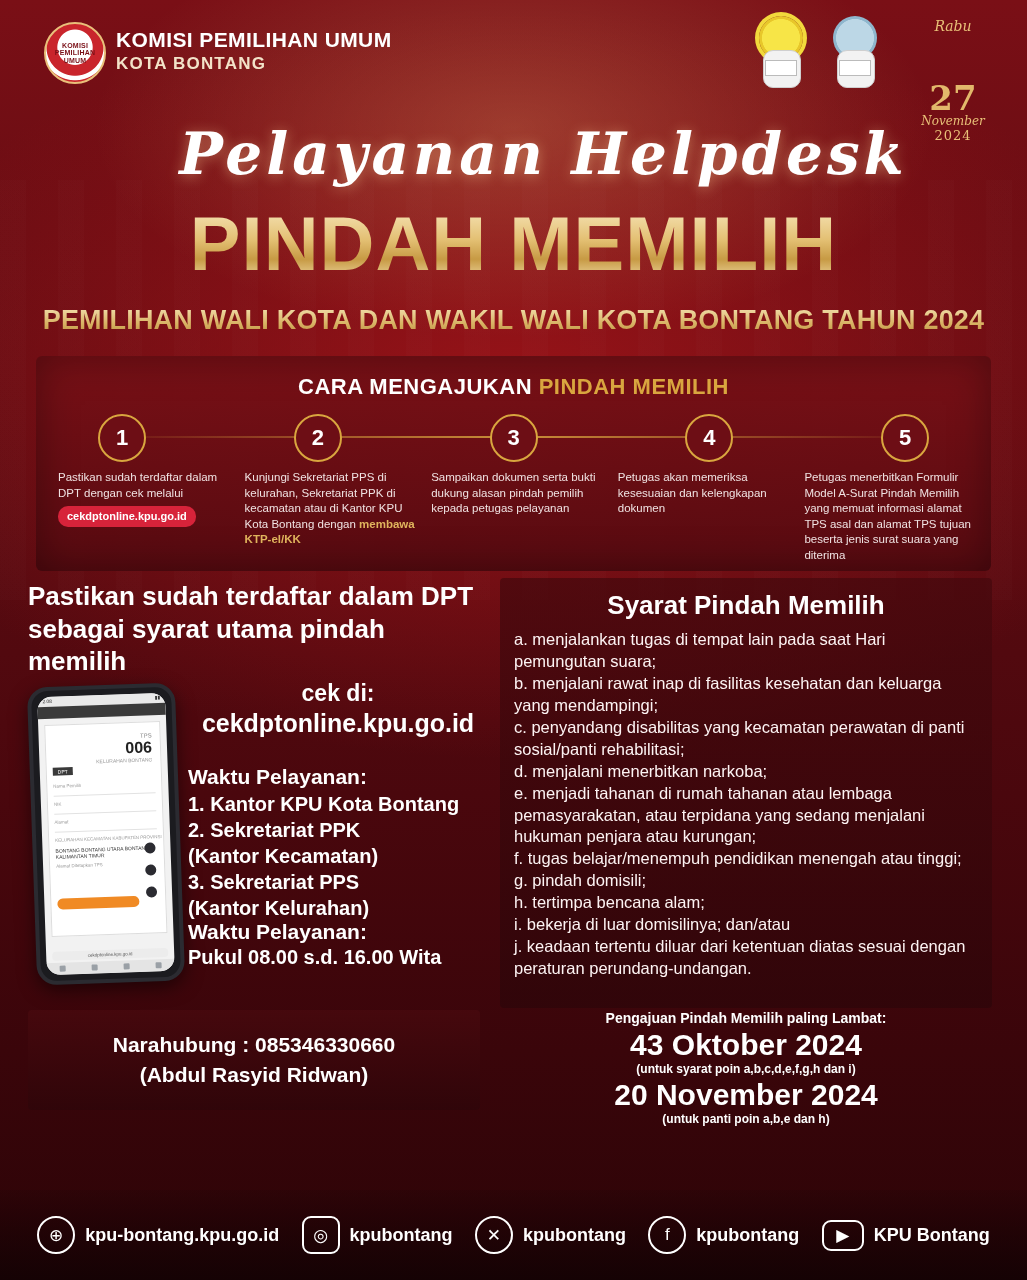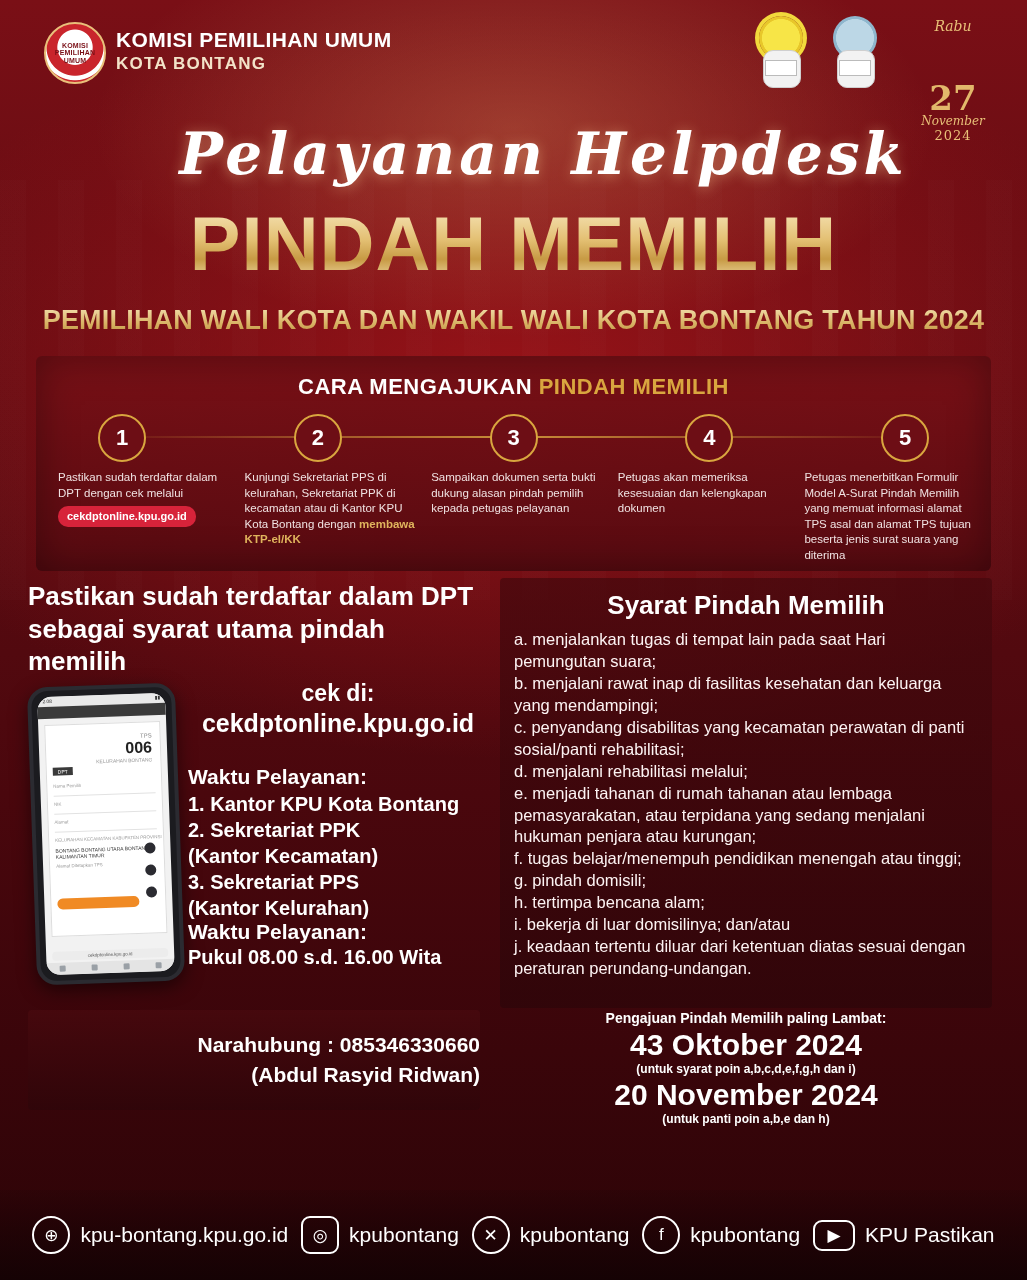--- a/index.html
+++ b/index.html
@@ -111,37 +111,37 @@
 
   
   .right-block{position:absolute;left:500px;top:578px;width:492px;height:430px;
     background:linear-gradient(180deg, rgba(70,8,13,.75), rgba(45,5,9,.75));border-radius:4px;padding:8px 14px;box-sizing:border-box;}
   .right-block h3{margin:4px 0 8px 0;text-align:center;font-size:26px;font-weight:bold;}
   .right-block p{margin:0;font-size:16.5px;line-height:1.33;color:#fdf3f3;}
 
   
   .contact-box{position:absolute;left:28px;top:1010px;width:452px;height:100px;
     background:linear-gradient(180deg,rgba(72,9,14,.8),rgba(46,5,9,.8));border-radius:4px;
-    display:flex;flex-direction:column;align-items:flex-end;justify-content:center;}
+    display:flex;flex-direction:column;align-items:center;justify-content:center;}
   .contact-box .c1{font-size:21px;font-weight:bold;}
   .contact-box .c2{font-size:21px;font-weight:bold;margin-top:6px;}
   .deadline-box{position:absolute;left:500px;top:1010px;width:492px;height:140px;text-align:center;}
   .deadline-box .dl-l{font-size:14px;font-weight:bold;}
   .deadline-box .dl-big{font-size:30px;font-weight:bold;margin-top:2px;}
   .deadline-box .dl-s{font-size:12px;font-weight:bold;}
 
   
   .footer{position:absolute;left:0;bottom:0;width:100%;height:90px;
     background:linear-gradient(180deg,rgba(30,3,6,.2),rgba(20,2,4,.95));
     display:flex;align-items:center;justify-content:space-around;padding:0 26px;box-sizing:border-box;}
   .soc{display:flex;align-items:center;gap:10px;}
   .soc .ic{width:34px;height:34px;border-radius:50%;border:2px solid #fff;display:flex;align-items:center;justify-content:center;font-size:17px;color:#fff;}
   .soc .ic.sq{border-radius:9px;}
   .soc .ic.yt{border-radius:9px;width:38px;height:27px;}
-  .soc .tx{font-size:21px;font-weight:normal;}
+  .soc .tx{font-size:18px;font-weight:bold;}
 </style>
 </head>
 <body>
 
 <div class="poster">
 
   <div class="header">
     <div class="kpu-logo">
       <span>KOMISI PEMILIHAN UMUM</span>
     </div>
@@ -261,21 +261,21 @@
       <h4>Waktu Pelayanan:</h4>
       <div class="it">Pukul 08.00 s.d. 16.00 Wita</div>
     </div>
   </div>
 
   <div class="right-block">
     <h3>Syarat Pindah Memilih</h3>
     <p>a. menjalankan tugas di tempat lain pada saat Hari pemungutan suara;</p>
     <p>b. menjalani rawat inap di fasilitas kesehatan dan keluarga yang mendampingi;</p>
     <p>c. penyandang disabilitas yang kecamatan perawatan di panti sosial/panti rehabilitasi;</p>
-    <p>d. menjalani rehabilitasi melalui;</p>
+    <p>d. menjalani menerbitkan narkoba;</p>
     <p>e. menjadi tahanan di rumah tahanan atau lembaga pemasyarakatan, atau terpidana yang sedang menjalani hukuman penjara atau kurungan;</p>
     <p>f. tugas belajar/menempuh pendidikan menengah atau tinggi;</p>
     <p>g. pindah domisili;</p>
     <p>h. tertimpa bencana alam;</p>
     <p>i. bekerja di luar domisilinya; dan/atau</p>
     <p>j. keadaan tertentu diluar dari ketentuan diatas sesuai dengan peraturan perundang-undangan.</p>
   </div>
 
   <div class="contact-box">
     <div class="c1">Narahubung : 085346330660</div>
@@ -302,17 +302,17 @@
     <div class="soc">
       <div class="ic">✕</div>
       <div class="tx">kpubontang</div>
     </div>
     <div class="soc">
       <div class="ic">f</div>
       <div class="tx">kpubontang</div>
     </div>
     <div class="soc">
       <div class="ic yt">▶</div>
-      <div class="tx">KPU Pastikan</div>
+      <div class="tx">KPU Bontang</div>
     </div>
   </div>
 
 </div>
 
 </body></html>

